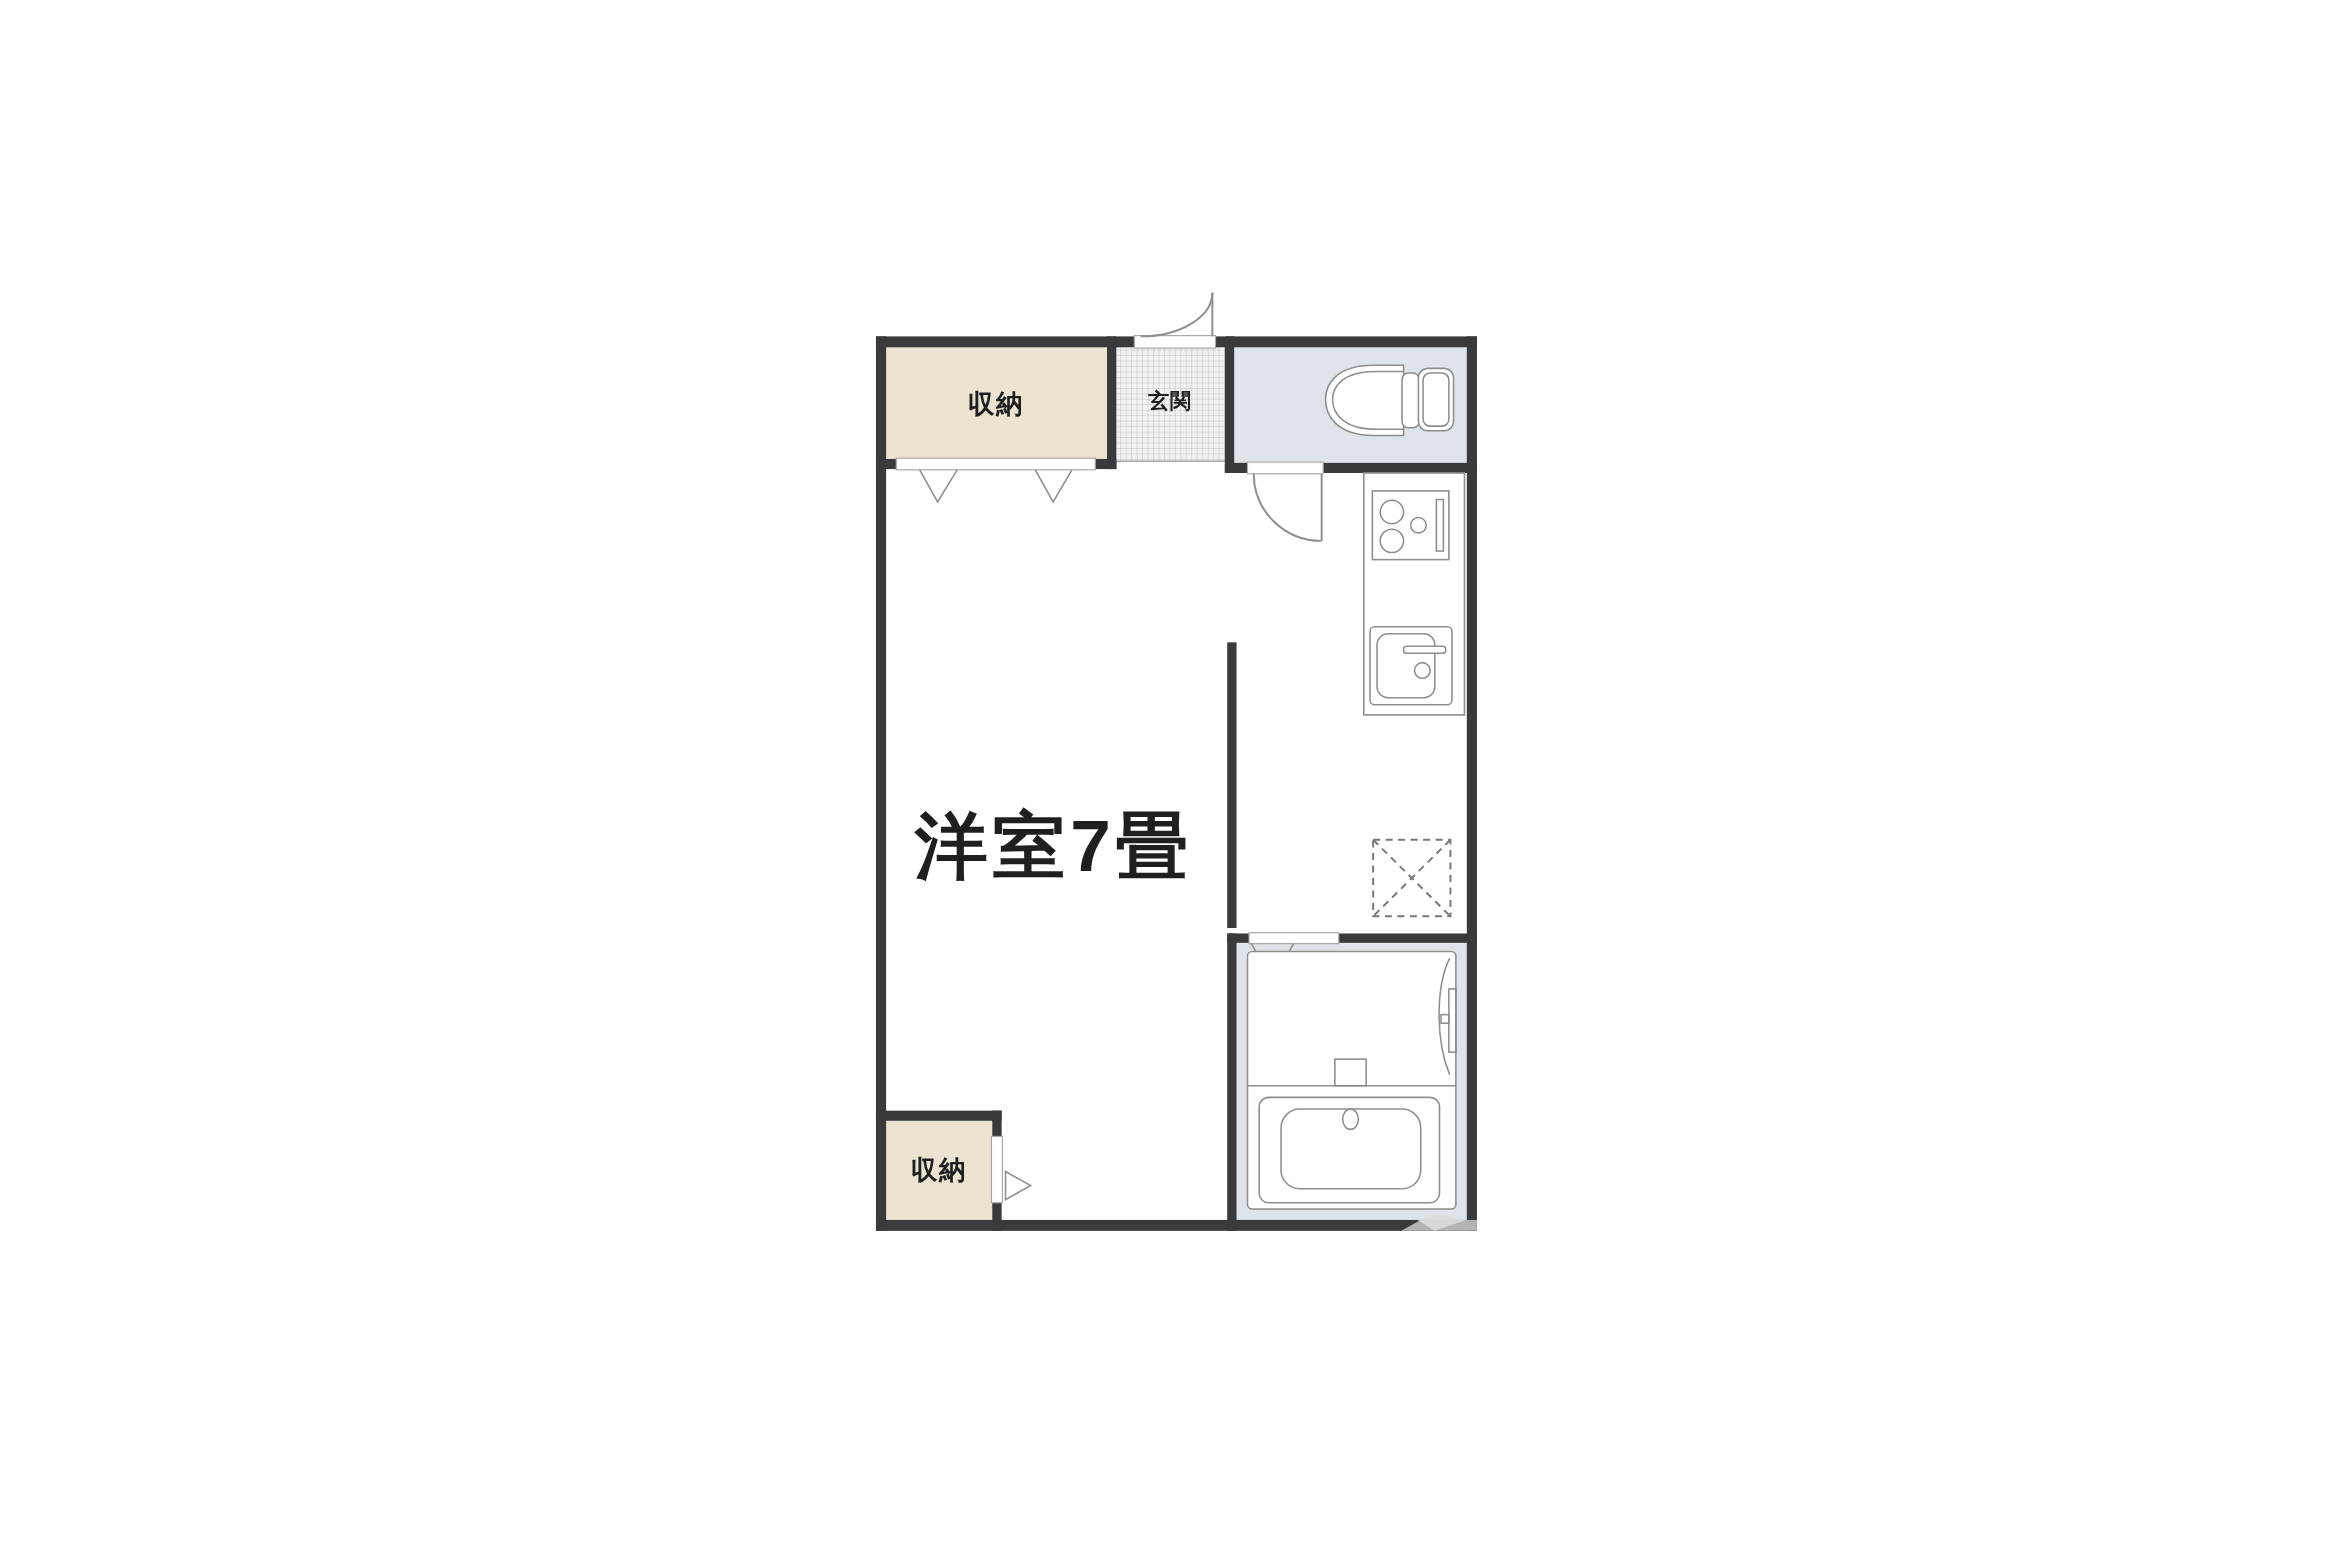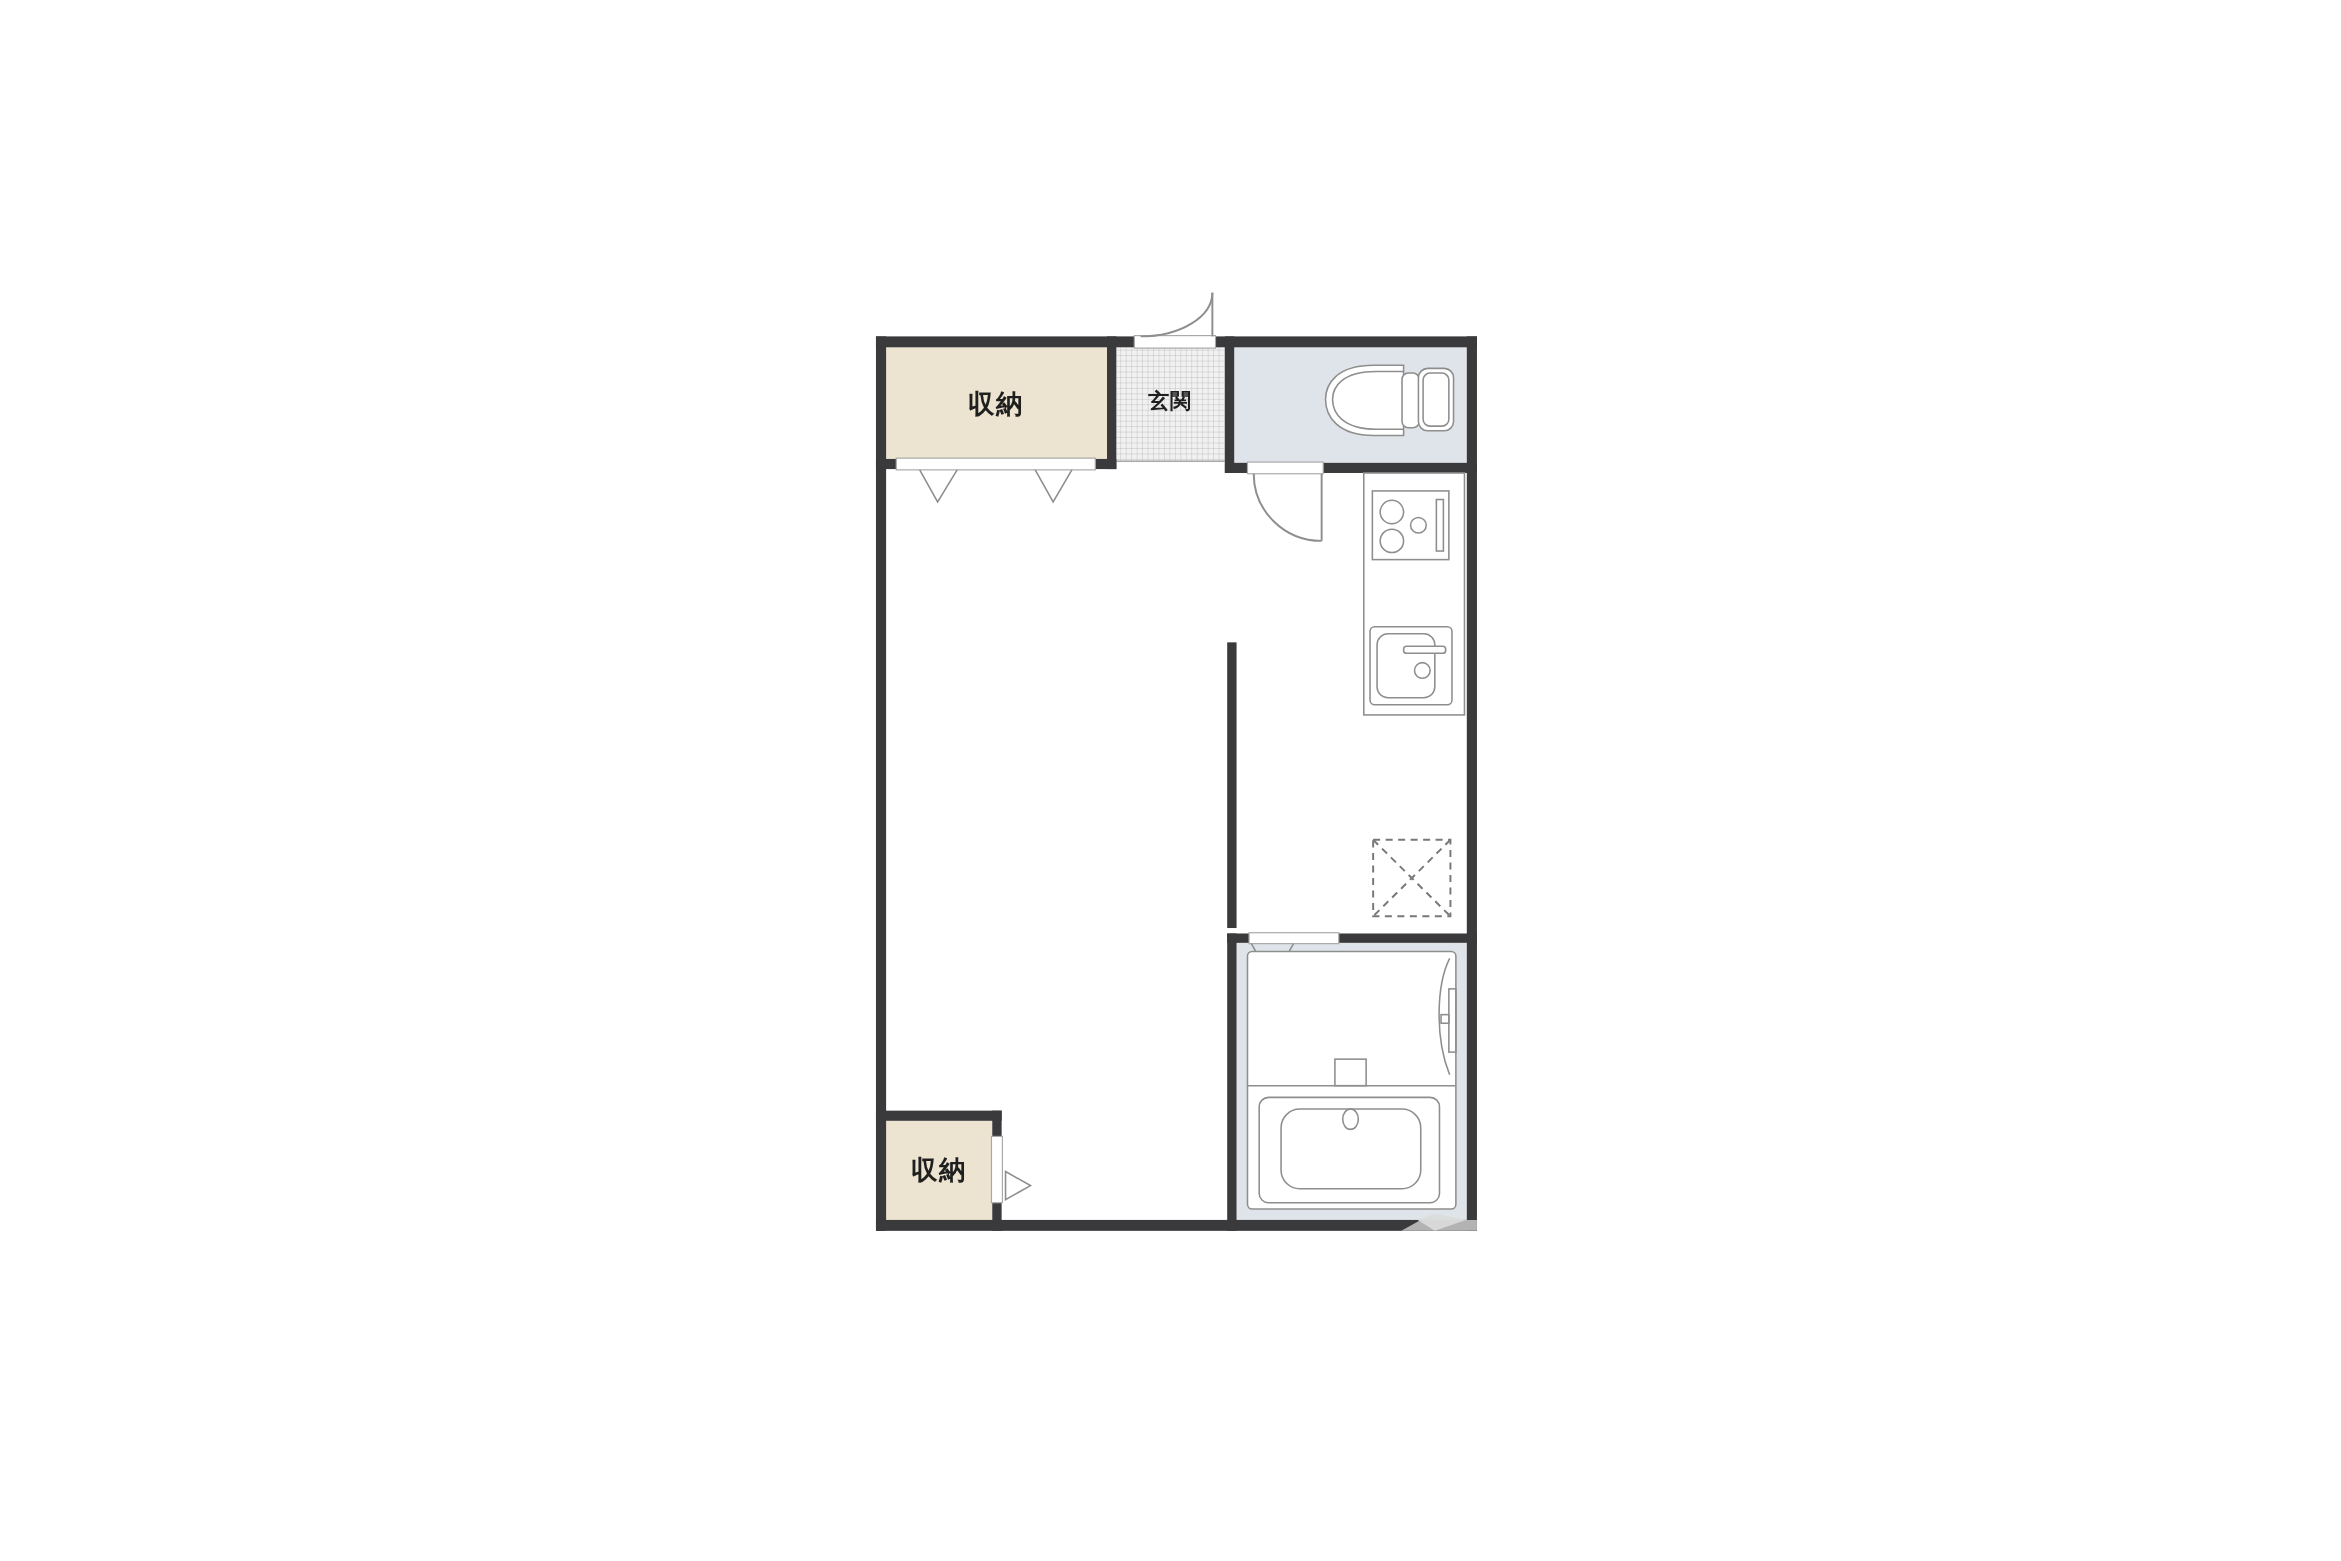--- a/index.html
+++ b/index.html
@@ -154,15 +154,16 @@
         <ellipse cx="1730" cy="1434" rx="10" ry="13" class="fixline"></ellipse>
       </g>
     </g>
 
     <polygon class="shadow1" points="1820,1563 1892,1563 1892,1577 1795,1577"></polygon>
     <polygon class="shadow2" points="1838,1555 1878,1563 1838,1577 1816,1563"></polygon>
   </svg>
 
   <div class="lbl lbl-storage-top">収納</div>
   <div class="lbl lbl-genkan">玄関</div>
+  <div class="lbl lbl-main-room">洋室7畳</div>
   <div class="lbl lbl-storage-bottom">収納</div>
 </div>
 
 
 </body></html>

